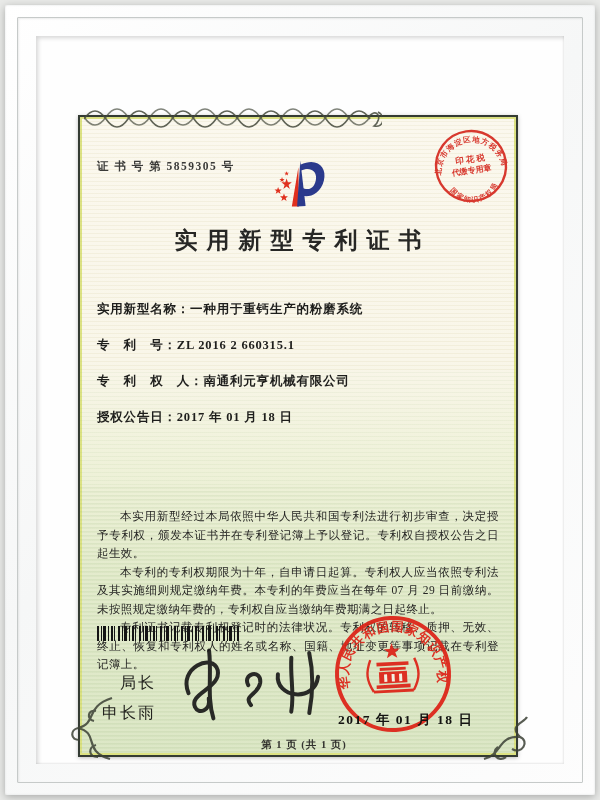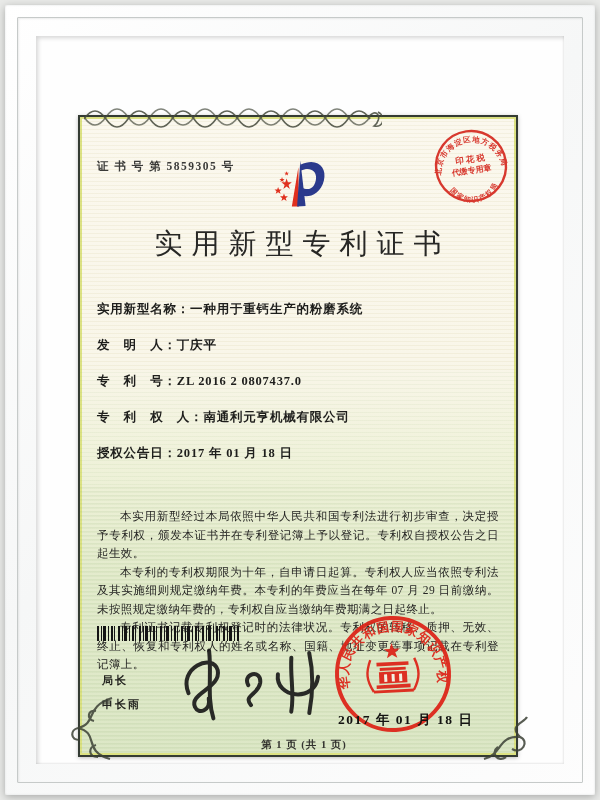--- a/index.html
+++ b/index.html
@@ -31,42 +31,42 @@
   .waves{position:absolute;left:0;right:0;pointer-events:none;
     background:repeating-linear-gradient(180deg, rgba(120,160,90,.20) 0 1px, rgba(255,255,255,0) 1px 4px);}
   .waves.w1{top:40%;bottom:0;opacity:.35;}
   .waves.w2{top:58%;bottom:0;opacity:.55;}
   .waves.w0{top:0;bottom:60%;background:repeating-linear-gradient(180deg, rgba(190,180,120,.12) 0 1px, rgba(255,255,255,0) 1px 4px);}
 
   .cert-number{position:absolute;left:17px;top:42px;font-size:11.5px;letter-spacing:1.5px;color:#3a3a38;font-weight:600;}
   .logo{position:absolute;left:185px;top:27px;width:72px;height:78px;}
   .tax-stamp{position:absolute;left:352px;top:10px;width:78px;height:78px;transform:rotate(-8deg);opacity:.92;}
   .title{position:absolute;left:0;right:0;top:108px;text-align:center;
-    font-size:28px;font-weight:400;letter-spacing:9px;color:#272725;text-indent:9px;}
+    font-size:23px;font-weight:700;letter-spacing:9px;color:#272725;text-indent:9px;}
 
   .fields{position:absolute;left:17px;top:184px;right:14px;}
   .field-row{height:36px;font-size:12.5px;color:#1e1e1c;font-weight:600;letter-spacing:.8px;}
   .field-label{white-space:pre;text-align:center;}
   .field-value{white-space:pre;}
 
   .body-text{position:absolute;left:17px;right:17px;top:390px;font-size:11.5px;line-height:18.5px;
     color:#262624;text-align:justify;font-weight:400;}
   .body-text p{margin:0;text-indent:2em;letter-spacing:.4px;}
 
   .barcode{position:absolute;left:17px;top:509px;width:142px;height:15px;
     background:repeating-linear-gradient(90deg,
       #151515 0 2px, rgba(0,0,0,0) 2px 4px,
       #151515 4px 5px, rgba(0,0,0,0) 5px 6px,
       #151515 6px 9px, rgba(0,0,0,0) 9px 11px,
       #151515 11px 12px, rgba(0,0,0,0) 12px 14px,
       #151515 14px 16px, rgba(0,0,0,0) 16px 17px,
       #151515 17px 18px, rgba(0,0,0,0) 18px 21px);}
 
   .director{position:absolute;left:22px;top:556px;font-family:"Liberation Sans","DejaVu Sans",sans-serif;
-    font-weight:700;font-size:11px;color:#23231f;letter-spacing:2px;}
+    font-weight:400;font-size:16px;color:#23231f;letter-spacing:2px;text-align:right;}
   .director div{margin-bottom:9px;}
   .signature{position:absolute;left:86px;top:516px;width:175px;height:88px;transform:rotate(-2deg);}
 
   .big-seal{position:absolute;left:252px;top:496px;width:122px;height:122px;transform:rotate(-3deg);opacity:.93;}
   .seal-date{position:absolute;left:258px;top:594px;font-size:13.5px;font-weight:700;letter-spacing:1.5px;color:#131311;z-index:5;}
 
   .page-footer{position:absolute;left:12px;right:0;top:621px;text-align:center;font-size:10.5px;
     letter-spacing:1px;color:#33332f;font-weight:600;}
 
   .orn{position:absolute;pointer-events:none;z-index:4;}
@@ -144,24 +144,21 @@
       </text>
     </svg>
 
     <div class="title">实用新型专利证书</div>
 
     <div class="fields">
       <div class="field-row">
         <span class="field-label">实用新型名称：</span><span class="field-value">一种用于重钙生产的粉磨系统</span>
       </div>
       <div class="field-row">
-        <span class="field-label">发　明　人：</span><span class="field-value">丁庆平</span>
-      </div>
-      <div class="field-row">
-        <span class="field-label">专　利　号：</span><span class="field-value">ZL 2016 2 0807437.0</span>
+        <span class="field-label">专　利　号：</span><span class="field-value">ZL 2016 2 660315.1</span>
       </div>
       <div class="field-row">
         <span class="field-label">专　利　权　人：</span><span class="field-value">南通利元亨机械有限公司</span>
       </div>
       <div class="field-row">
         <span class="field-label">授权公告日：</span><span class="field-value">2017 年 01 月 18 日</span>
       </div>
     </div>
 
     <div class="body-text">

